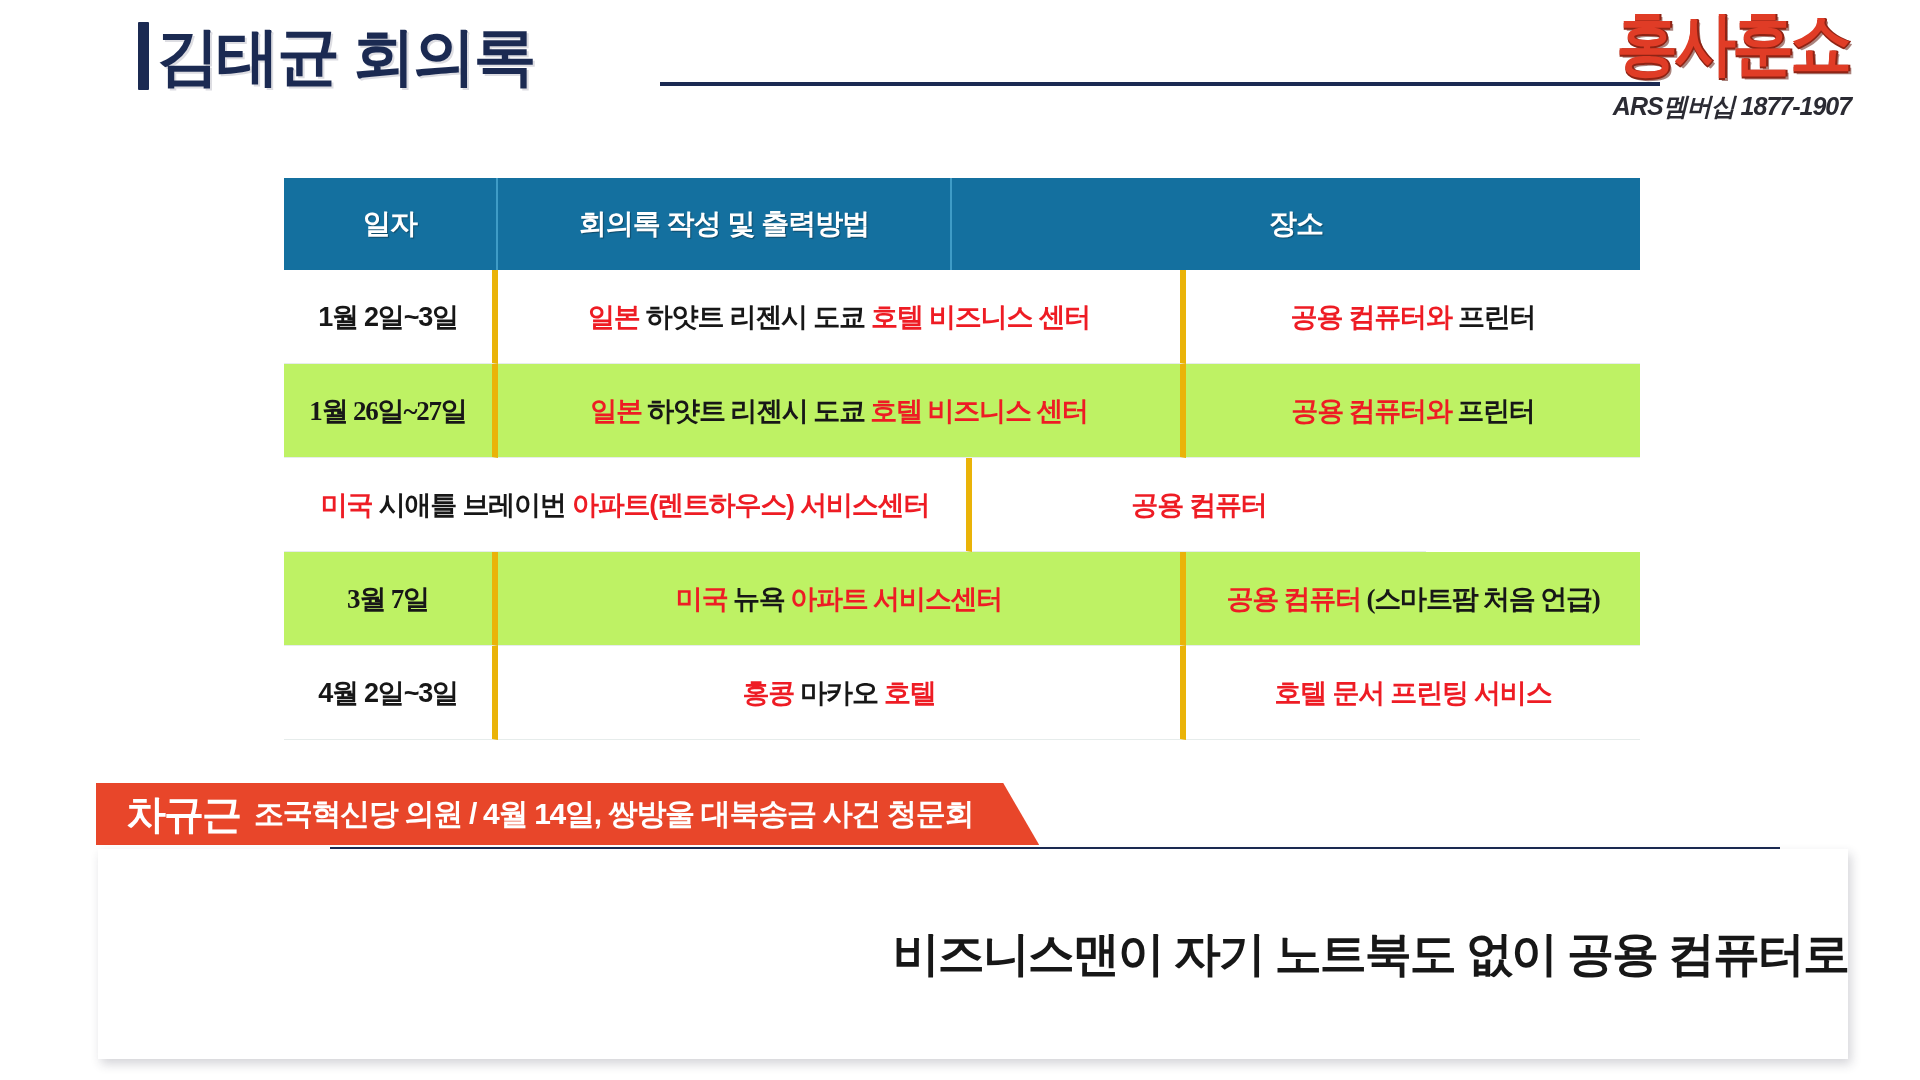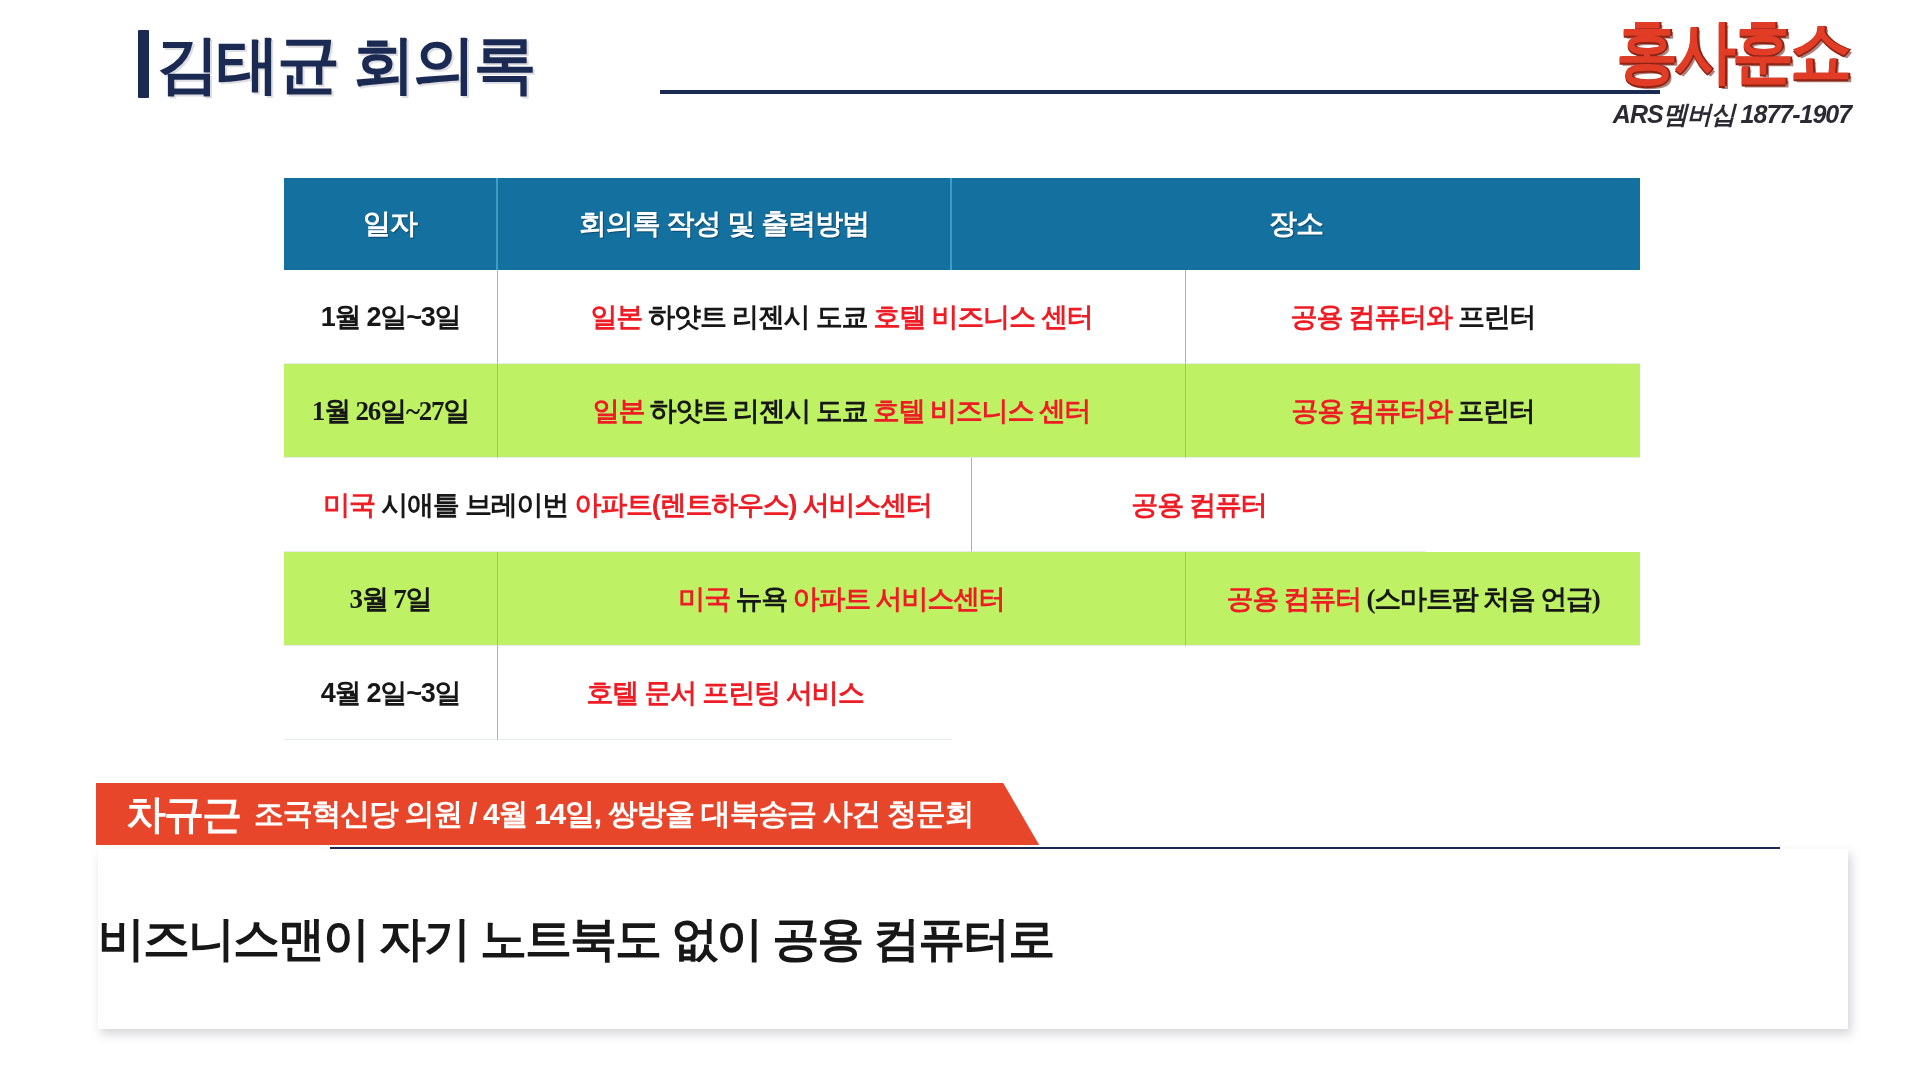--- a/index.html
+++ b/index.html
@@ -13,21 +13,21 @@
     height: 1080px;
     position: relative;
     overflow: hidden;
     font-family: "Liberation Sans", "DejaVu Sans", sans-serif;
     color: #1b1b1b;
   }
 
   
   .header {
     position: absolute;
-    left: 0; top: 8px;
+    left: 0; top: 0;
     width: 1920px; height: 160px;
   }
   .title-wrap {
     position: absolute;
     left: 138px; top: 22px;
     display: flex;
     align-items: center;
     gap: 0px;
   }
   .title-bar {
@@ -115,21 +115,21 @@
     border-right: 2px solid #3f9cc6;
     text-shadow: 1px 1px 1px rgba(0,0,0,.35);
   }
   .head .cell:last-child { border-right: none; }
 
   .body-row .cell {
     height: 94px;
     font-size: 27px;
     font-weight: 800;
     letter-spacing: -1.2px;
-    border-right: 1px solid #eab308;
+    border-right: 6px solid #eab308;
     border-bottom: 1px solid #e6eceb;
     white-space: nowrap;
   }
   .body-row .cell:last-child { border-right: none; }
   .body-row.odd  .cell { background: #ffffff; }
   .body-row.even .cell { background: #bef264; font-family: Liberation Serif, serif; }
 
   .c-date      { color: #171717; font-weight: 800; }
   .red         { color: #ee1c24; }
   .blk         { color: #171717; }
@@ -170,26 +170,26 @@
     color: #ffffff;
     letter-spacing: -1.3px;
     line-height: 1;
     white-space: nowrap;
   }
 
   
   .quote-card {
     position: absolute;
     left: 98px; top: 849px;
-    width: 1750px; height: 180px;
+    width: 1750px; height: 210px;
     background: #ffffff;
     box-shadow: 3px 5px 10px rgba(40,40,60,.20);
     display: flex;
     flex-direction: column;
-    align-items: flex-start;
+    align-items: flex-end;
     justify-content: center;
   }
   .quote-line {
     font-size: 47px;
     font-weight: 800;
     color: #171717;
     letter-spacing: -2px;
     line-height: 1.35;
     white-space: nowrap;
   }
@@ -247,20 +247,23 @@
         <div class="cell c-date">3월 7일</div>
         <div class="cell c-place">
           <div><span class="seg red">미국 </span><span class="seg blk">뉴욕 </span><span class="seg red">아파트 서비스센터</span></div>
         </div>
         <div class="cell c-note">
           <div><span class="seg red">공용 컴퓨터 </span><span class="seg blk">(스마트팜 처음 언급)</span></div>
         </div>
       </div>
       <div class="row body-row odd">
         <div class="cell c-date">4월 2일~3일</div>
+        <div class="cell c-place">
+          <div><span class="seg red">홍콩 </span><span class="seg blk">마카오 </span><span class="seg red">호텔</span></div>
+        </div>
         <div class="cell c-note">
           <div><span class="seg red">호텔 문서 프린팅 서비스</span></div>
         </div>
       </div>
     </div>
 </div>
 
 <div class="banner-line"></div>
 <div class="banner">
   <div class="banner-name">차규근</div>

